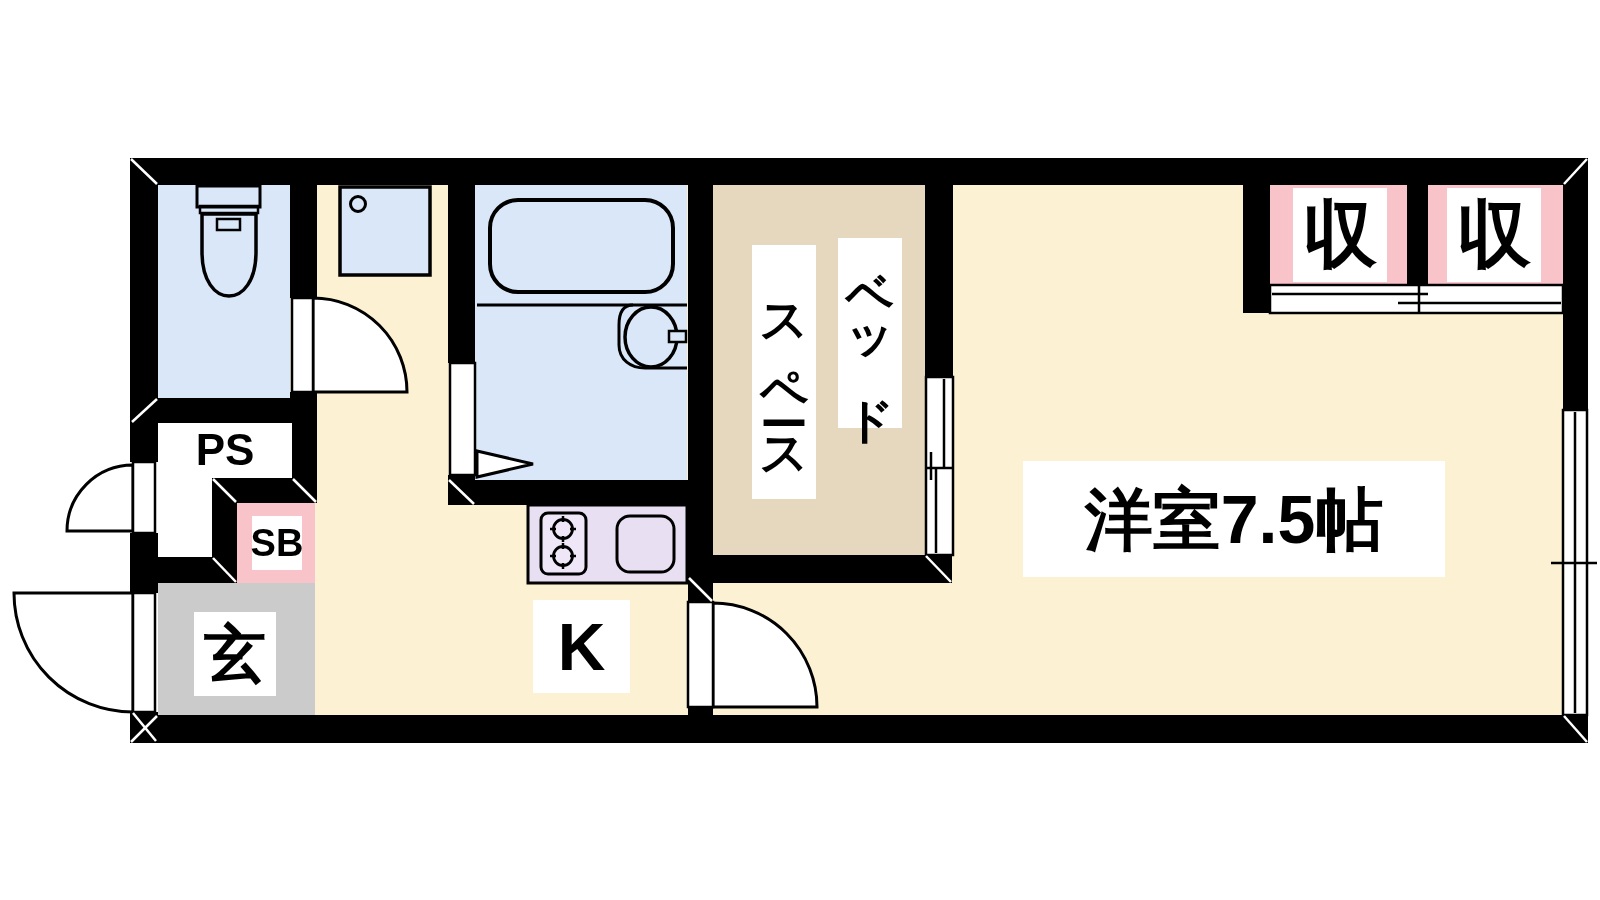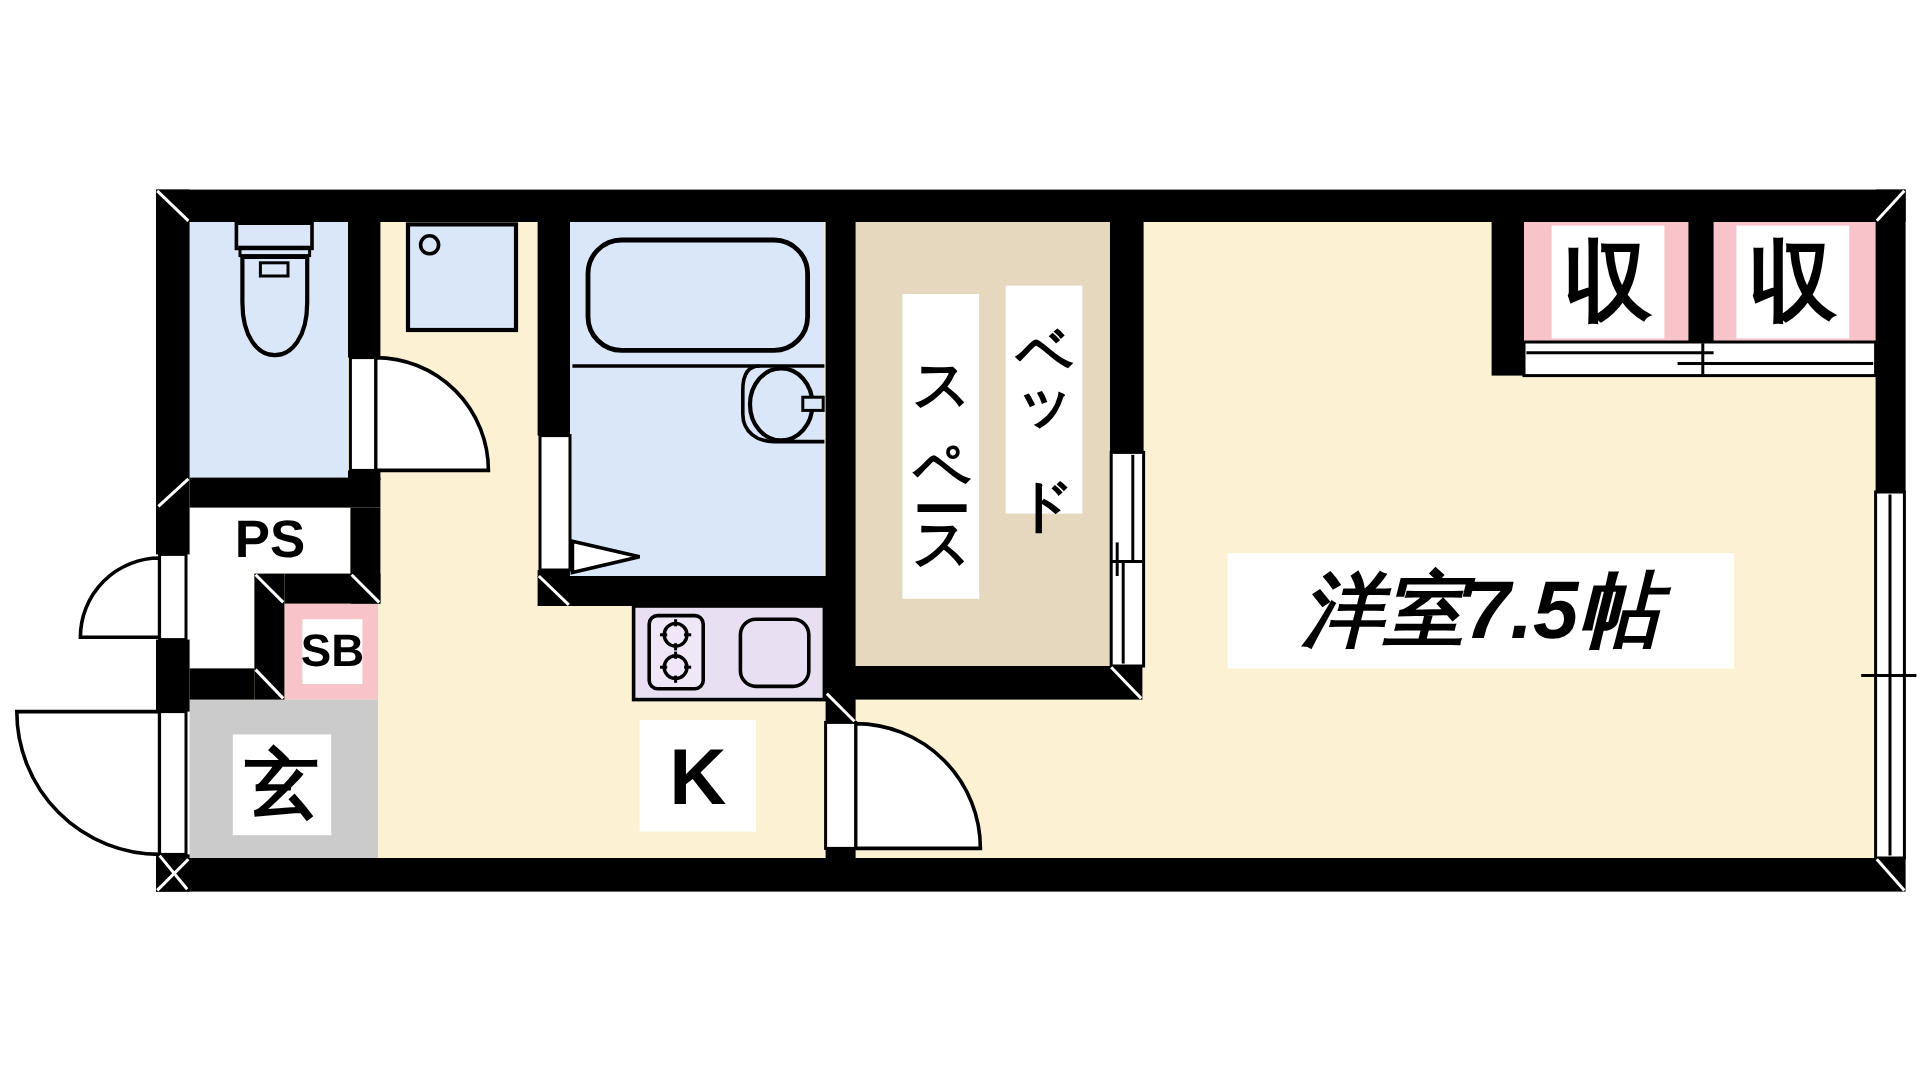--- a/index.html
+++ b/index.html
@@ -29,21 +29,21 @@
     writing-mode: vertical-rl;
     text-orientation: upright;
     letter-spacing: 8px;
   }
   .ps-label   { left: 158px; top: 422px; width: 134px; height: 56px; font-size: 44px; }
   .sb-label   { left: 252px; top: 516px; width: 50px;  height: 54px; font-size: 38px; }
   .genkan-label { left: 194px; top: 612px; width: 82px; height: 84px; font-size: 62px; }
   .k-label    { left: 533px; top: 600px; width: 97px;  height: 93px; font-size: 66px; }
   .bed-line1  { left: 838px; top: 238px; width: 64px;  height: 190px; font-size: 48px; }
   .bed-line2  { left: 752px; top: 245px; width: 64px;  height: 254px; font-size: 48px; }
-  .western-label { left: 1023px; top: 461px; width: 422px; height: 96px; font-size: 68px; font-style: italic; }
+  .western-label { left: 1023px; top: 461px; width: 422px; height: 116px; font-size: 68px; }
   .closet-label-1 { left: 1293px; top: 188px; width: 94px; height: 94px; font-size: 74px; }
   .closet-label-2 { left: 1447px; top: 188px; width: 94px; height: 94px; font-size: 74px; }
 </style>
 </head>
 <body>
 
 <div class="plan-wrap">
 
   <svg width="1600" height="900" viewBox="0 0 1600 900">
 

